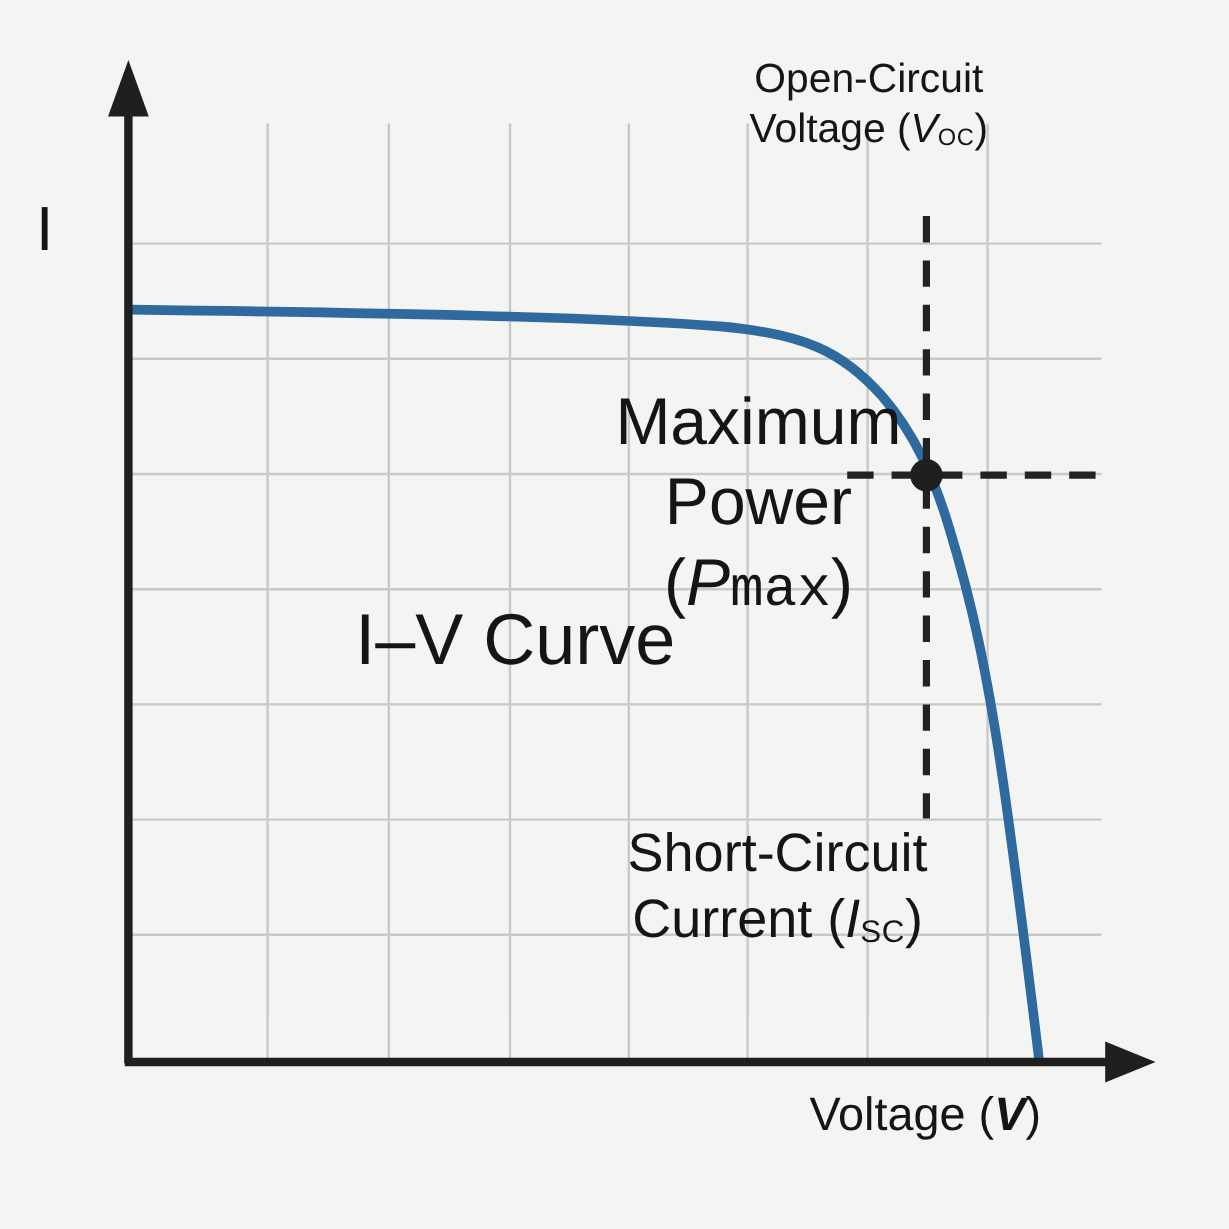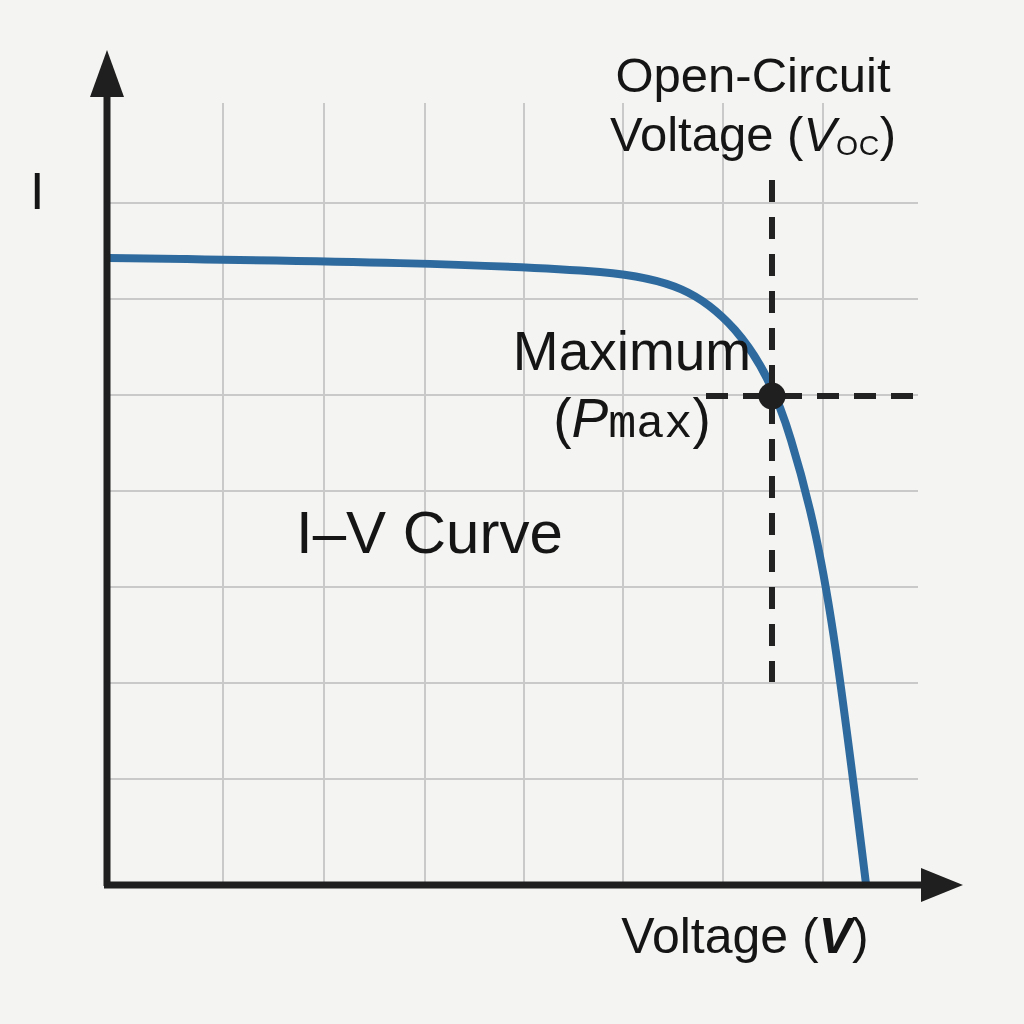--- a/index.html
+++ b/index.html
@@ -1,25 +1,25 @@
 <!DOCTYPE html>
 <html><head>
 <meta charset="utf-8">
 <style>
   html,body{margin:0;padding:0;background:#f4f4f2;}
   #stage{position:relative;width:1024px;height:1024px;overflow:hidden;
          font-family:"Liberation Sans","DejaVu Sans",sans-serif;color:#151515;}
   #plot-svg{position:absolute;left:0;top:0;}
   .lbl{position:absolute;text-align:center;line-height:1.22;}
   .lbl-i{left:30px;top:160px;font-size:52px;}
-  .lbl-oc{left:553px;top:46px;width:400px;font-size:49px;line-height:1.2;}
+  .lbl-oc{left:524px;top:46px;width:400px;font-size:34px;line-height:1.2;}
   .lbl-mp{left:472px;top:318px;width:320px;font-size:55px;}
   .lbl-curve{left:296px;top:496px;font-size:60px;text-align:right;}
   .lbl-sc{left:468px;top:684px;width:360px;font-size:45px;}
-  .lbl-x{left:595px;top:906px;width:300px;font-size:50px;}
+  .lbl-x{left:621px;top:906px;width:300px;font-size:39px;}
   .sym{font-style:italic;}
   .sym-bold{font-style:italic;font-weight:700;}
   .sub{font-size:0.58em;position:relative;top:0.16em;letter-spacing:0.5px;margin-top:34px;}
   .small{font-size:0.85em;font-family:Liberation Mono, monospace;}
 </style>
 </head>
 <body>
 
 <div id="stage">
 
@@ -49,21 +49,26 @@
 
   <div class="lbl lbl-i">I</div>
 
   <div class="lbl lbl-oc">
     <div>Open-Circuit</div>
     <div><span>Voltage (</span><span class="sym">V</span><span class="sub">OC</span><span>)</span></div>
   </div>
 
   <div class="lbl lbl-mp">
     <div>Maximum</div>
+    <div>Power</div>
     <div><span>(</span><span class="sym">P</span><span class="small">max</span><span>)</span></div>
   </div>
 
   <div class="lbl lbl-curve">I–V Curve</div>
 
+  <div class="lbl lbl-sc">
+    <div>Short-Circuit</div>
+    <div><span>Current (</span><span class="sym">I</span><span class="sub">SC</span><span>)</span></div>
+  </div>
 
   <div class="lbl lbl-x"><span>Voltage (</span><span class="sym-bold">V</span><span>)</span></div>
 
 </div>
 
 </body></html>

